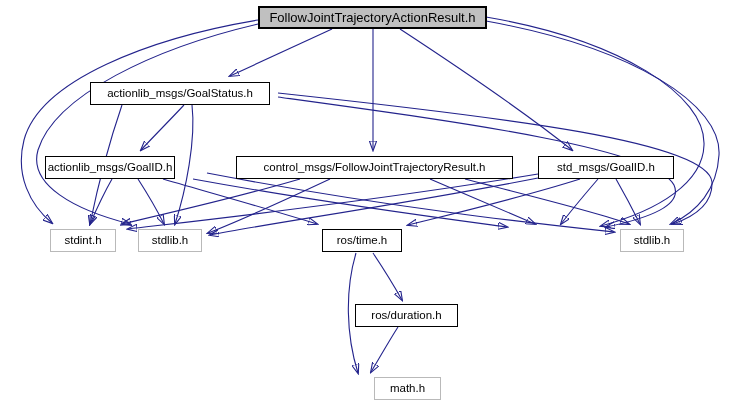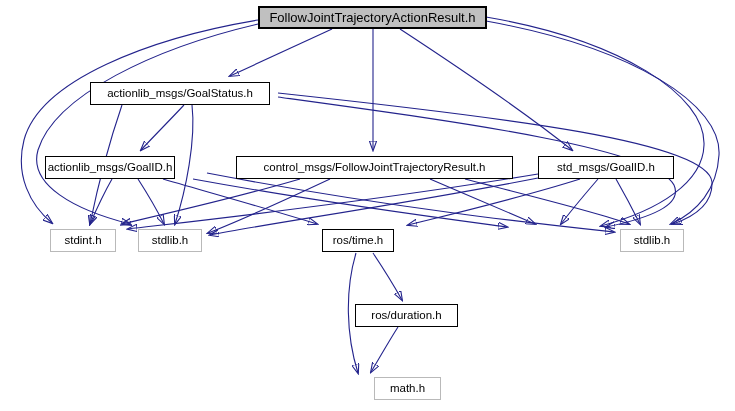--- a/index.html
+++ b/index.html
@@ -64,18 +64,18 @@
     <path d="M 398,327 C 389,341 380,357 371,372" marker-end="url(#arrow)"></path>
   </svg>
 
   <div class="node current" style="left:258px; top:6px;  width:229px;">FollowJointTrajectoryActionResult.h</div>
   <div class="node" style="left:90px;  top:82px; width:180px;">actionlib_msgs/GoalStatus.h</div>
   <div class="node" style="left:45px;  top:156px;width:130px;">actionlib_msgs/GoalID.h</div>
   <div class="node" style="left:236px; top:156px;width:277px;">control_msgs/FollowJointTrajectoryResult.h</div>
   <div class="node" style="left:538px; top:156px;width:136px;">std_msgs/GoalID.h</div>
   <div class="node external" style="left:50px;  top:229px;width:66px;">stdint.h</div>
   <div class="node external" style="left:138px; top:229px;width:64px;">stdlib.h</div>
-  <div class="node" style="left:322px; top:229px;width:72px;">ros/time.h</div>
+  <div class="node" style="left:322px; top:229px;width:80px;">ros/time.h</div>
   <div class="node external" style="left:620px; top:229px;width:64px;">stdlib.h</div>
   <div class="node" style="left:355px; top:304px;width:103px;">ros/duration.h</div>
   <div class="node external" style="left:330px; top:377px;width:67px;margin-left:44px;">math.h</div>
 
 </div>
 
 </body></html>

